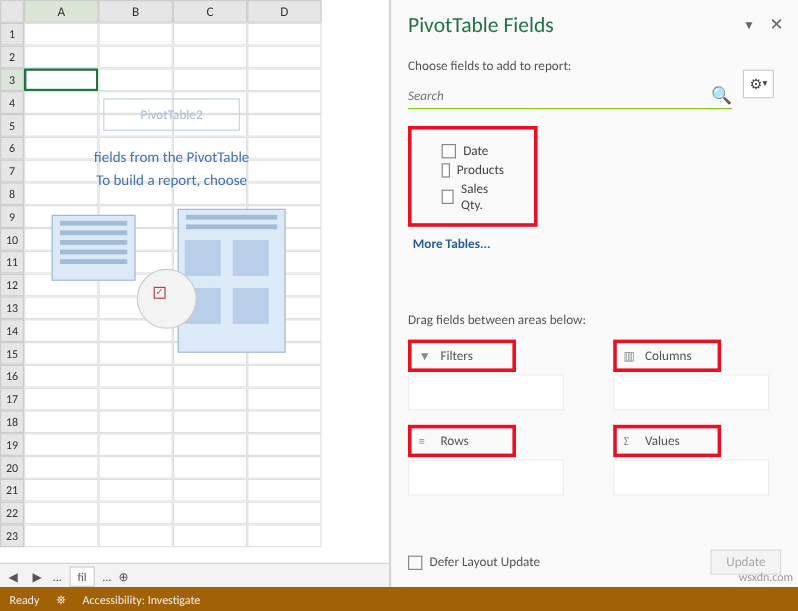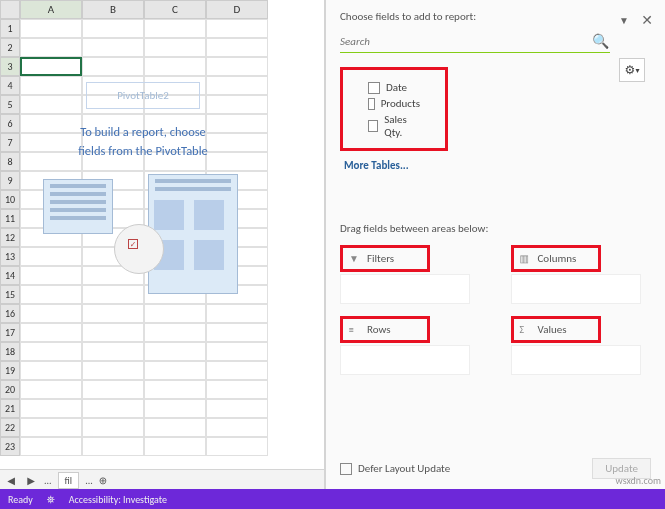--- a/index.html
+++ b/index.html
@@ -35,21 +35,21 @@
 
 
 .tabs-bar { height: 22px; background: #f3f3f3; border-top:1px solid #d4d4d4; display:flex; align-items:center; font-size:10px; color:#555; gap:6px; padding:0 4px;}
 .tabs-bar .tab { border:1px solid #ccc; background:#fff; padding:1px 6px; }
 .tabs-bar .nav { width:14px; text-align:center;}
 .hscroll { height: 18px; background:#f3f3f3; border-top:1px solid #d4d4d4; display:flex; align-items:center; padding:0 12px;}
 .hscroll .track{flex:1; height:10px; background:#e6e6e6; position:relative;}
 .hscroll .thumb{position:absolute; left:80px; width:35px; height:10px; background:#c4c4c4;}
 
 
-.status { position:fixed; bottom:0; left:0; width:665px; height:20px; background:#6d28d9; color:#eee; font-size:10px; display:flex; align-items:center; padding:0 8px; gap:14px;}
+.status { position:fixed; bottom:0; left:0; width:665px; height:20px; background:#a16207; color:#eee; font-size:10px; display:flex; align-items:center; padding:0 8px; gap:14px;}
 
 
 .pane { flex:1; height:489px; background:#fafafa; border-left:1px solid #d4d4d4; padding: 10px 14px 0; position:relative; font-size:12px; color:#444;}
 .pane h2 { font-size:18px; color:#217346; font-weight:400; margin-bottom:16px;}
 .pane .x-btn { position:absolute; right:12px; top:12px; font-size:14px; color:#666;}
 .pane .dd-btn { position:absolute; right:36px; top:14px; font-size:10px; color:#666;}
 .pane .subtitle { font-size:11px; color:#555; margin-bottom:8px;}
 .gear { position:absolute; right:20px; top:58px; width:26px; height:24px; border:1px solid #ccc; background:#fff; display:flex; align-items:center; justify-content:center; font-size:12px;}
 .search-row { display:flex; align-items:center; border-bottom:1px solid #84cc16; margin:6px 0 14px; width: 270px; padding:2px 0;gap:27px;}
 .search-row input { flex:1; border:none; outline:none; background:transparent; font-size:11px; font-style:italic; color:#888;}
@@ -197,22 +197,22 @@
       <div class="row-head">23</div>
         <div class="cell"></div>
         <div class="cell"></div>
         <div class="cell"></div>
         <div class="cell"></div>
     </div>
 
     <div class="pivot-ph">
       <div class="titlebox">PivotTable2</div>
       <div class="msg">
+        <div>fields from the PivotTable</div>
         <div>To build a report, choose</div>
-        <div>fields from the PivotTable</div>
       </div>
       <div class="graphics">
         <div class="g-tbl l">
             <div class="stripe"></div>
             <div class="stripe"></div>
             <div class="stripe"></div>
             <div class="stripe"></div>
             <div class="stripe"></div>
           </div>
         <div class="g-tbl r">
@@ -244,20 +244,21 @@
     <div class="track">
         <div class="thumb"></div>
       </div>
     <span>▶</span>
   </div>
 </div>
 
 <div class="pane">
   <span class="dd-btn">▼</span>
   <span class="x-btn">✕</span>
+  <h2>PivotTable Fields</h2>
   <div class="subtitle">Choose fields to add to report:</div>
   <div class="gear">⚙<span style="font-size:8px;">▾</span></div>
 
   <div class="search-row">
     <input placeholder="Search" style="">
     <span class="mag">🔍</span>
   </div>
 
   <div class="fields-box">
     <div class="fld">

